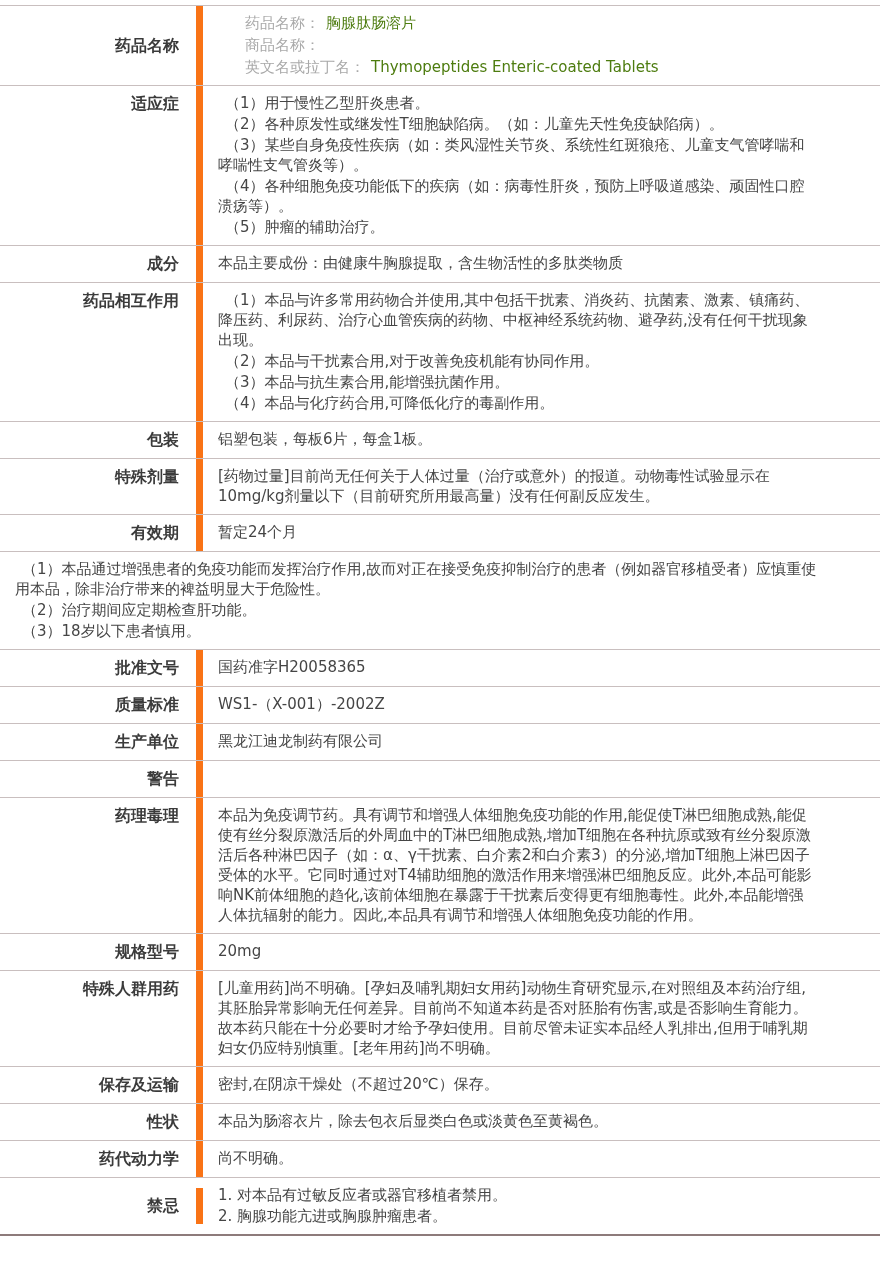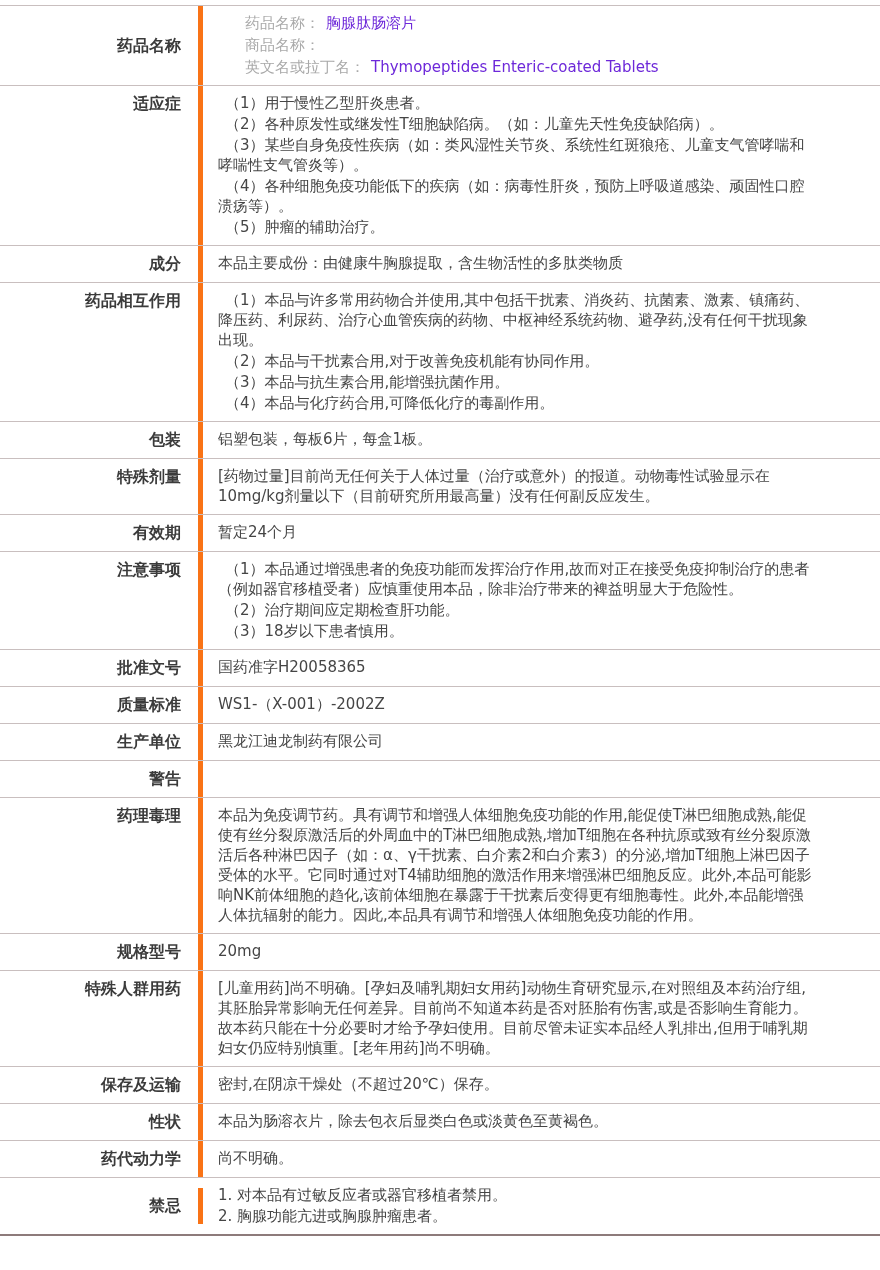--- a/index.html
+++ b/index.html
@@ -18,21 +18,21 @@
   }
   .row {
     display: flex;
     border-bottom: 1px solid #c9bfbf;
   }
   .row:last-child { border-bottom: none; align-items: center; }
   .cell-label {
     flex: 0 0 203px;
     width: 203px;
     box-sizing: border-box;
-    border-right: 5px solid #f97316;
+    border-right: 7px solid #f97316;
     text-align: right;
     padding: 7px 17px 7px 0;
     font-size: 16px;
     font-weight: bold;
     color: #3b3b3b;
     line-height: 22px;
   }
   .cell-label.center {
     display: flex;
     align-items: center;
@@ -42,21 +42,21 @@
     flex: 1;
     box-sizing: border-box;
     padding: 6px 62px 7px 14px;
     font-size: 15px;
     line-height: 20px;
     color: #454545;
     min-height: 20px;
   }
   .kv-line { line-height: 22px; }
   .kv-key { color: #a9a9a9; margin-right: 6px; margin-left: 28px; }
-  .kv-value { color: #6d28d9; }
+  .kv-value { color: #4d7c0f; }
   .para { margin: 1px; }
   .para.indent { text-indent: 7px; }
 </style>
 </head>
 <body>
 
 <div class="page">
   <div class="table" id="drug-table">
       <div class="row">
         <div class="cell-label center">
@@ -105,21 +105,20 @@
           <div class="para">[药物过量]目前尚无任何关于人体过量（治疗或意外）的报道。动物毒性试验显示在10mg/kg剂量以下（目前研究所用最高量）没有任何副反应发生。</div>
         </div>
       </div>
       <div class="row">
         <div class="cell-label"><span>有效期</span></div>
         <div class="cell-content">
           <div class="para">暂定24个月</div>
         </div>
       </div>
       <div class="row">
-        <div class="cell-label"><span>注意事项</span></div>
         <div class="cell-content">
           <div class="para indent">（1）本品通过增强患者的免疫功能而发挥治疗作用,故而对正在接受免疫抑制治疗的患者（例如器官移植受者）应慎重使用本品，除非治疗带来的裨益明显大于危险性。</div>
           <div class="para indent">（2）治疗期间应定期检查肝功能。</div>
           <div class="para indent">（3）18岁以下患者慎用。</div>
         </div>
       </div>
       <div class="row">
         <div class="cell-label"><span>批准文号</span></div>
         <div class="cell-content">
           <div class="para">国药准字H20058365</div>

